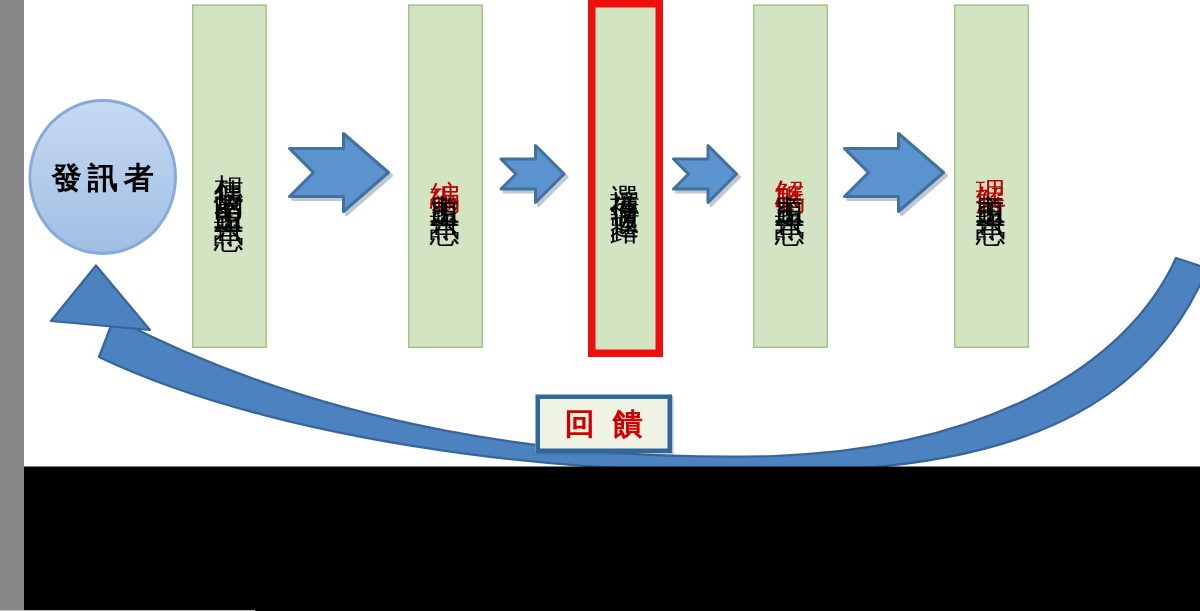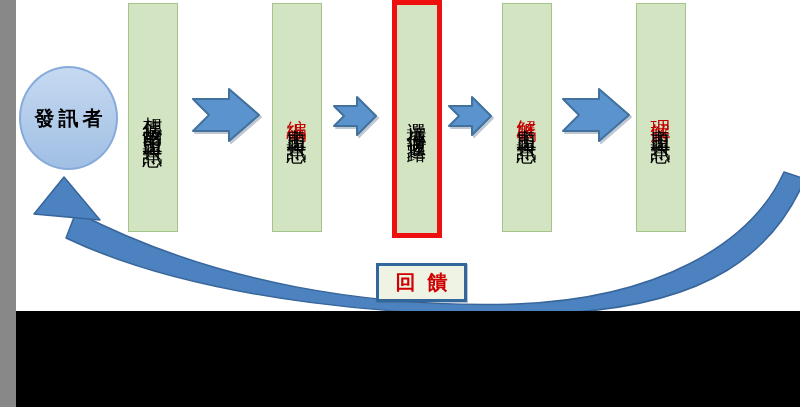--- a/index.html
+++ b/index.html
@@ -74,21 +74,21 @@
   .arrow-shape{fill:var(--arrow-fill);stroke:var(--arrow-stroke);stroke-width:2;stroke-linejoin:round;}
   .arrow-1{left:177px;top:89px;}
   .arrow-2{left:318px;top:97px;}
   .arrow-3{left:433px;top:97px;}
   .arrow-4{left:547px;top:89px;}
   
   .feedback-svg{position:absolute;left:0;top:0;pointer-events:none;}
   .feedback-shape{fill:var(--feedback-fill);stroke:var(--feedback-stroke);stroke-width:1.5;stroke-linejoin:round;}
   
   .feedback-label{
-    position:absolute;left:360px;top:263px;width:91px;height:39px;
+    position:absolute;left:341px;top:263px;width:91px;height:39px;
     background:var(--label-bg);
     border:3px solid var(--label-border);
     box-sizing:border-box;
     display:flex;align-items:center;justify-content:center;
     z-index:3;
     box-shadow:1px 1px 0 rgba(60,90,120,0.35);
   }
   .feedback-label span{
     font-size:20px;font-weight:700;color:var(--label-text);
     letter-spacing:12px;text-indent:12px;white-space:nowrap;

